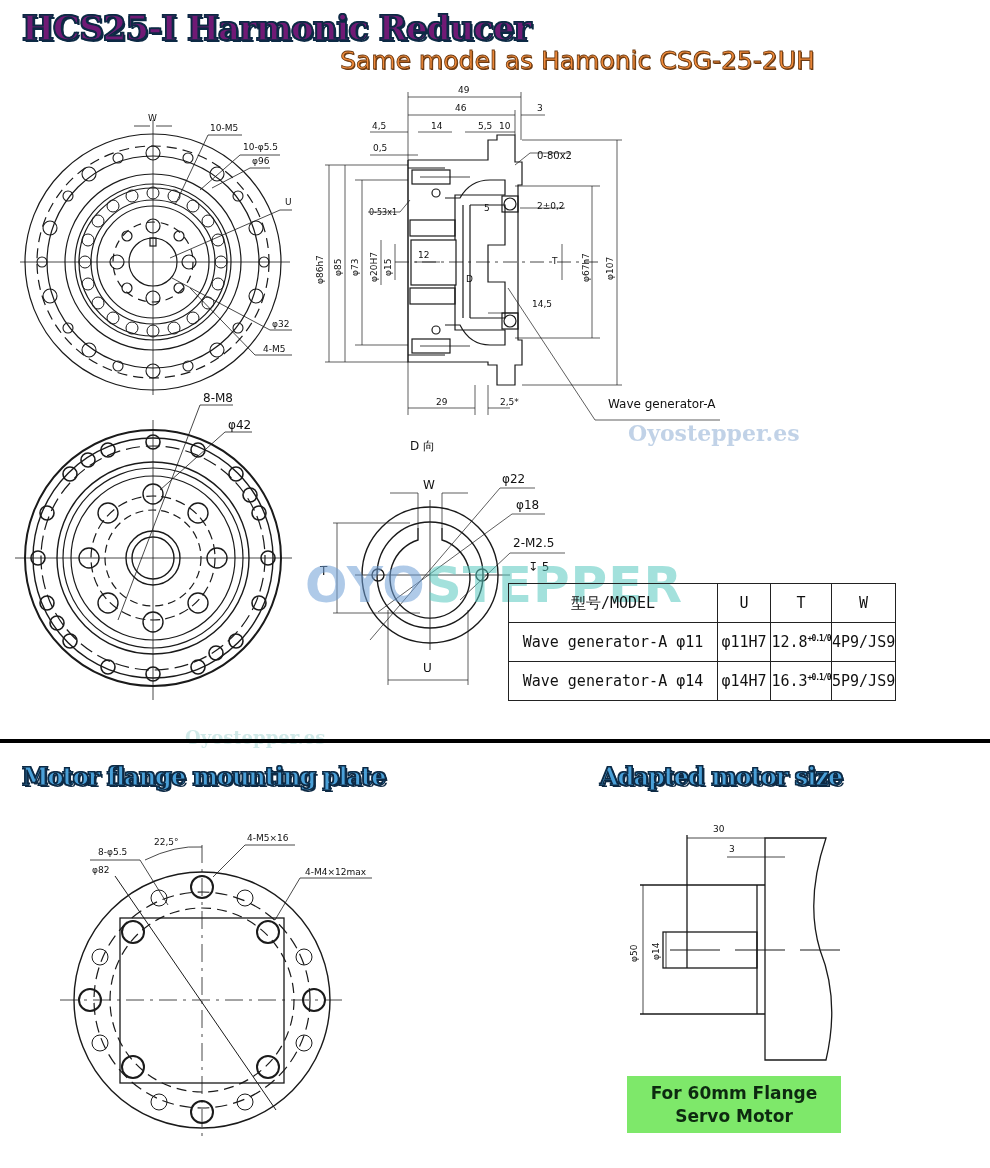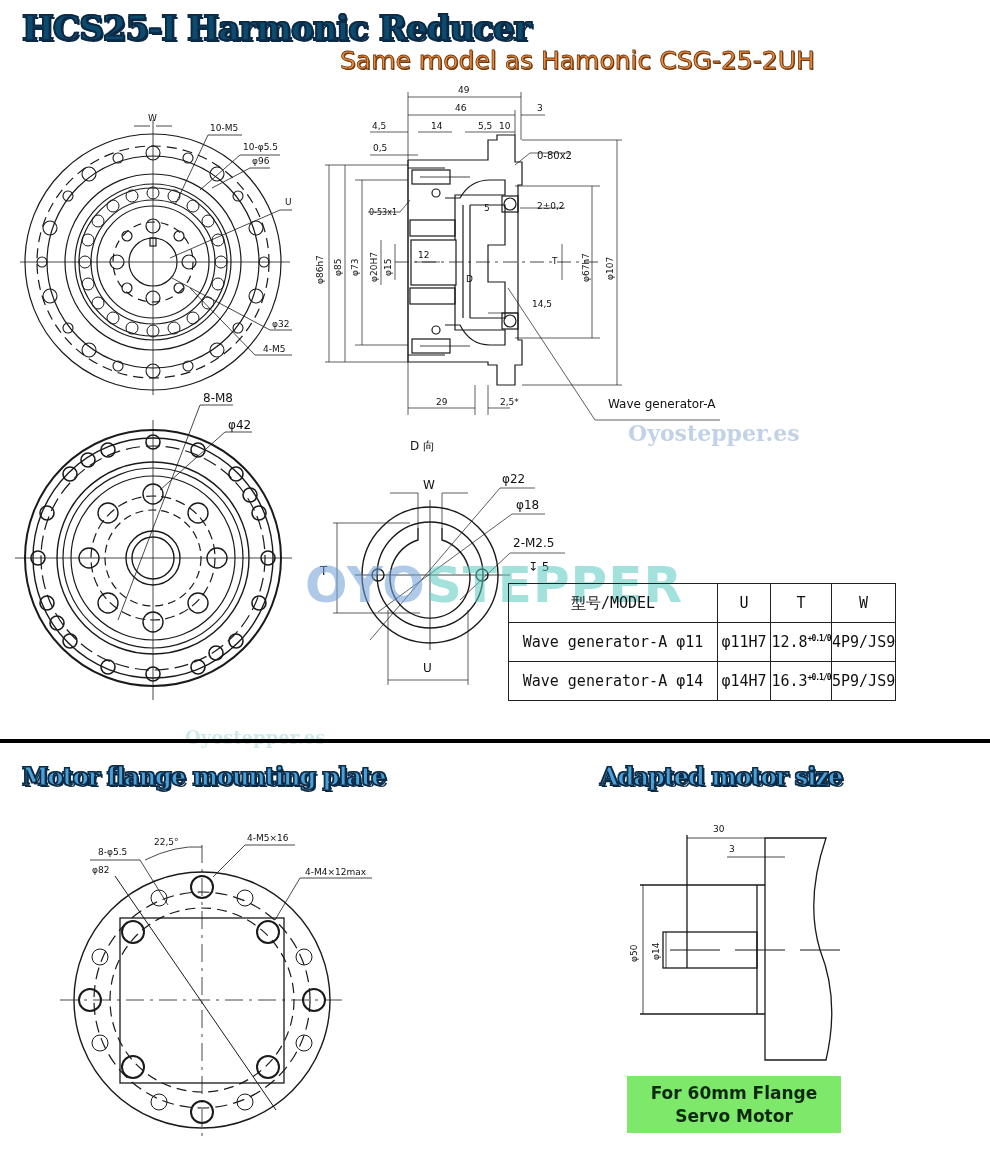--- a/index.html
+++ b/index.html
@@ -1,20 +1,20 @@
 <!DOCTYPE html>
 <html><head>
 <meta charset="utf-8">
 <style>
   html, body { margin: 0; padding: 0; background: #ffffff; }
   body { width: 990px; height: 1168px; position: relative; overflow: hidden; font-family: "DejaVu Sans", sans-serif; }
   .title-main {
     position: absolute; left: 22px; top: 8px;
     font-family: "DejaVu Serif", serif; font-weight: bold; font-size: 34px;
-    color: #0c4a6e; letter-spacing: -1px;
+    color: #701a75; letter-spacing: -1px;
     -webkit-text-stroke: 1.5px #0d2a45;
     text-shadow: 2px 2px 0 #0d2a45, -1px -1px 0 #0d2a45, 1px -1px 0 #0d2a45, -1px 1px 0 #0d2a45;
   }
   .title-sub {
     position: absolute; left: 340px; top: 46px;
     font-family: "DejaVu Sans", sans-serif; font-weight: normal; font-size: 25px;
     color: #f08a3a;
     -webkit-text-stroke: 0.8px #6b3a12;
     text-shadow: 1px 1px 0 #6b3a12;
   }

